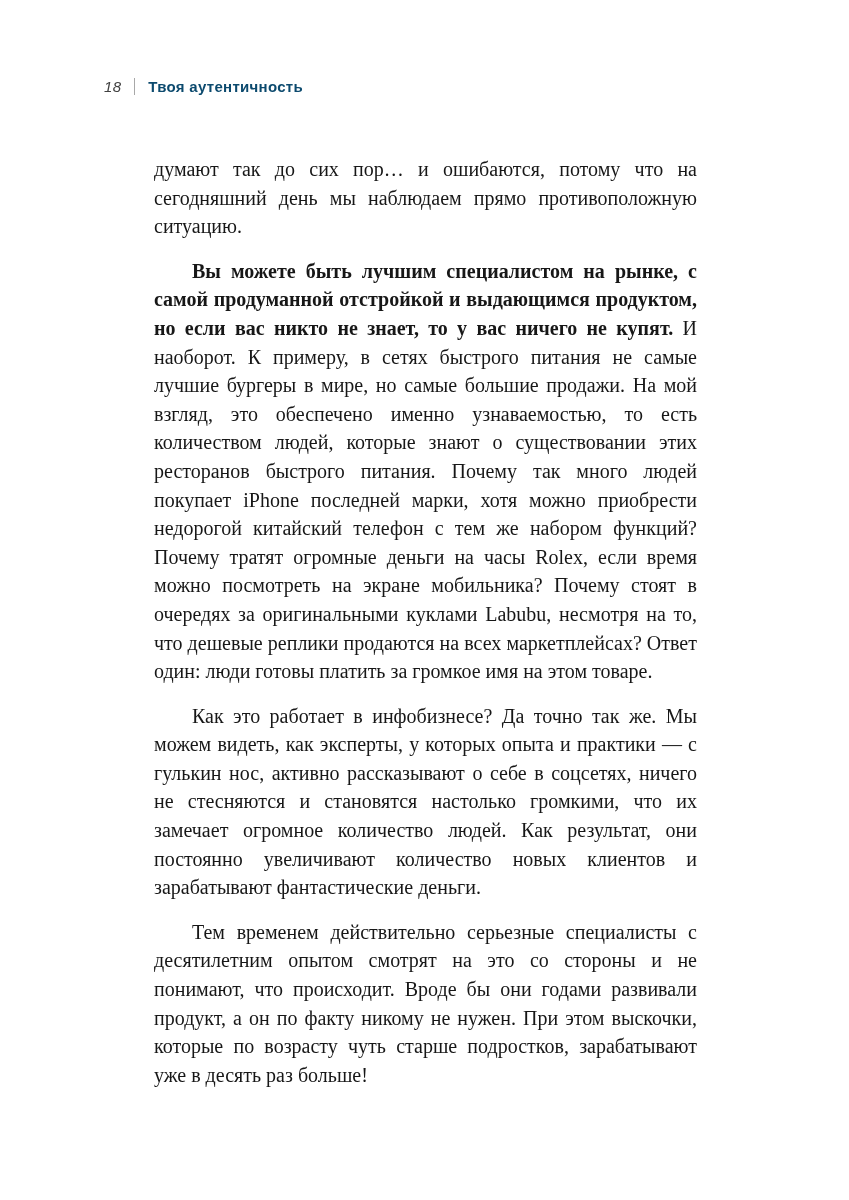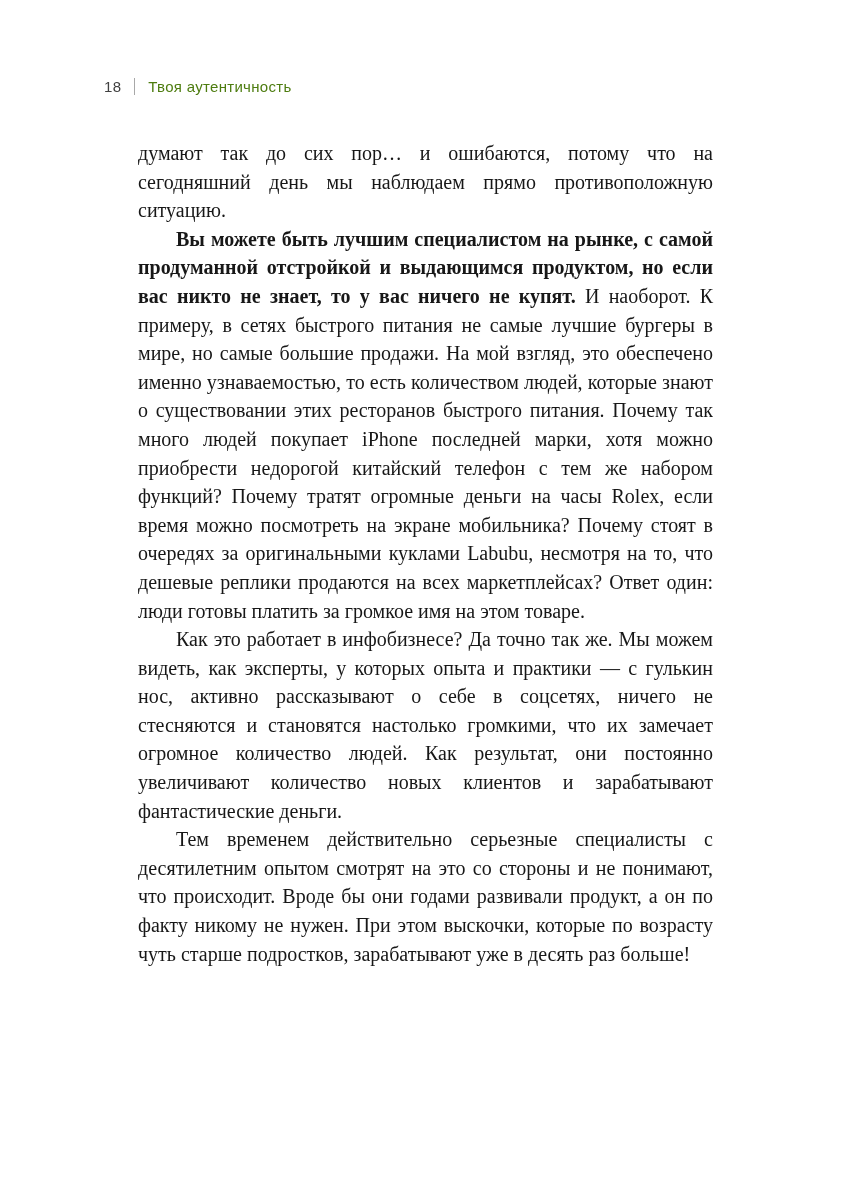--- a/index.html
+++ b/index.html
@@ -20,46 +20,48 @@
     top: 78px;
     display: flex;
     align-items: center;
     font-family: "Liberation Sans", "DejaVu Sans", sans-serif;
     font-size: 15px;
     color: #414141;
     letter-spacing: 0.3px;
   }
   .page-number {
     color: #414141;
+    font-style: italic;
   }
   .header-divider {
     display: inline-block;
     width: 1px;
     height: 17px;
     background: #a8a8a8;
     margin: 0 13px;
   }
   .header-title {
-    color: #4d7c0f;
+    color: #0c4a6e;
+    font-weight: bold;
   }
   .text-block {
     position: absolute;
     left: 138px;
     top: 139px;
     width: 575px;
     font-family: "Liberation Serif", "DejaVu Serif", serif;
     font-size: 20px;
     line-height: 28.6px;
     color: #171717;
     text-align: justify;
     hyphens: auto;
     -webkit-hyphens: auto;
   }
   .text-block p {
-    margin: 0;
+    margin: 16px;
     padding: 0;
   }
   .text-block p.indent {
     text-indent: 38px;
   }
   .text-block b {
     font-weight: 700;
   }
 </style>
 </head>

